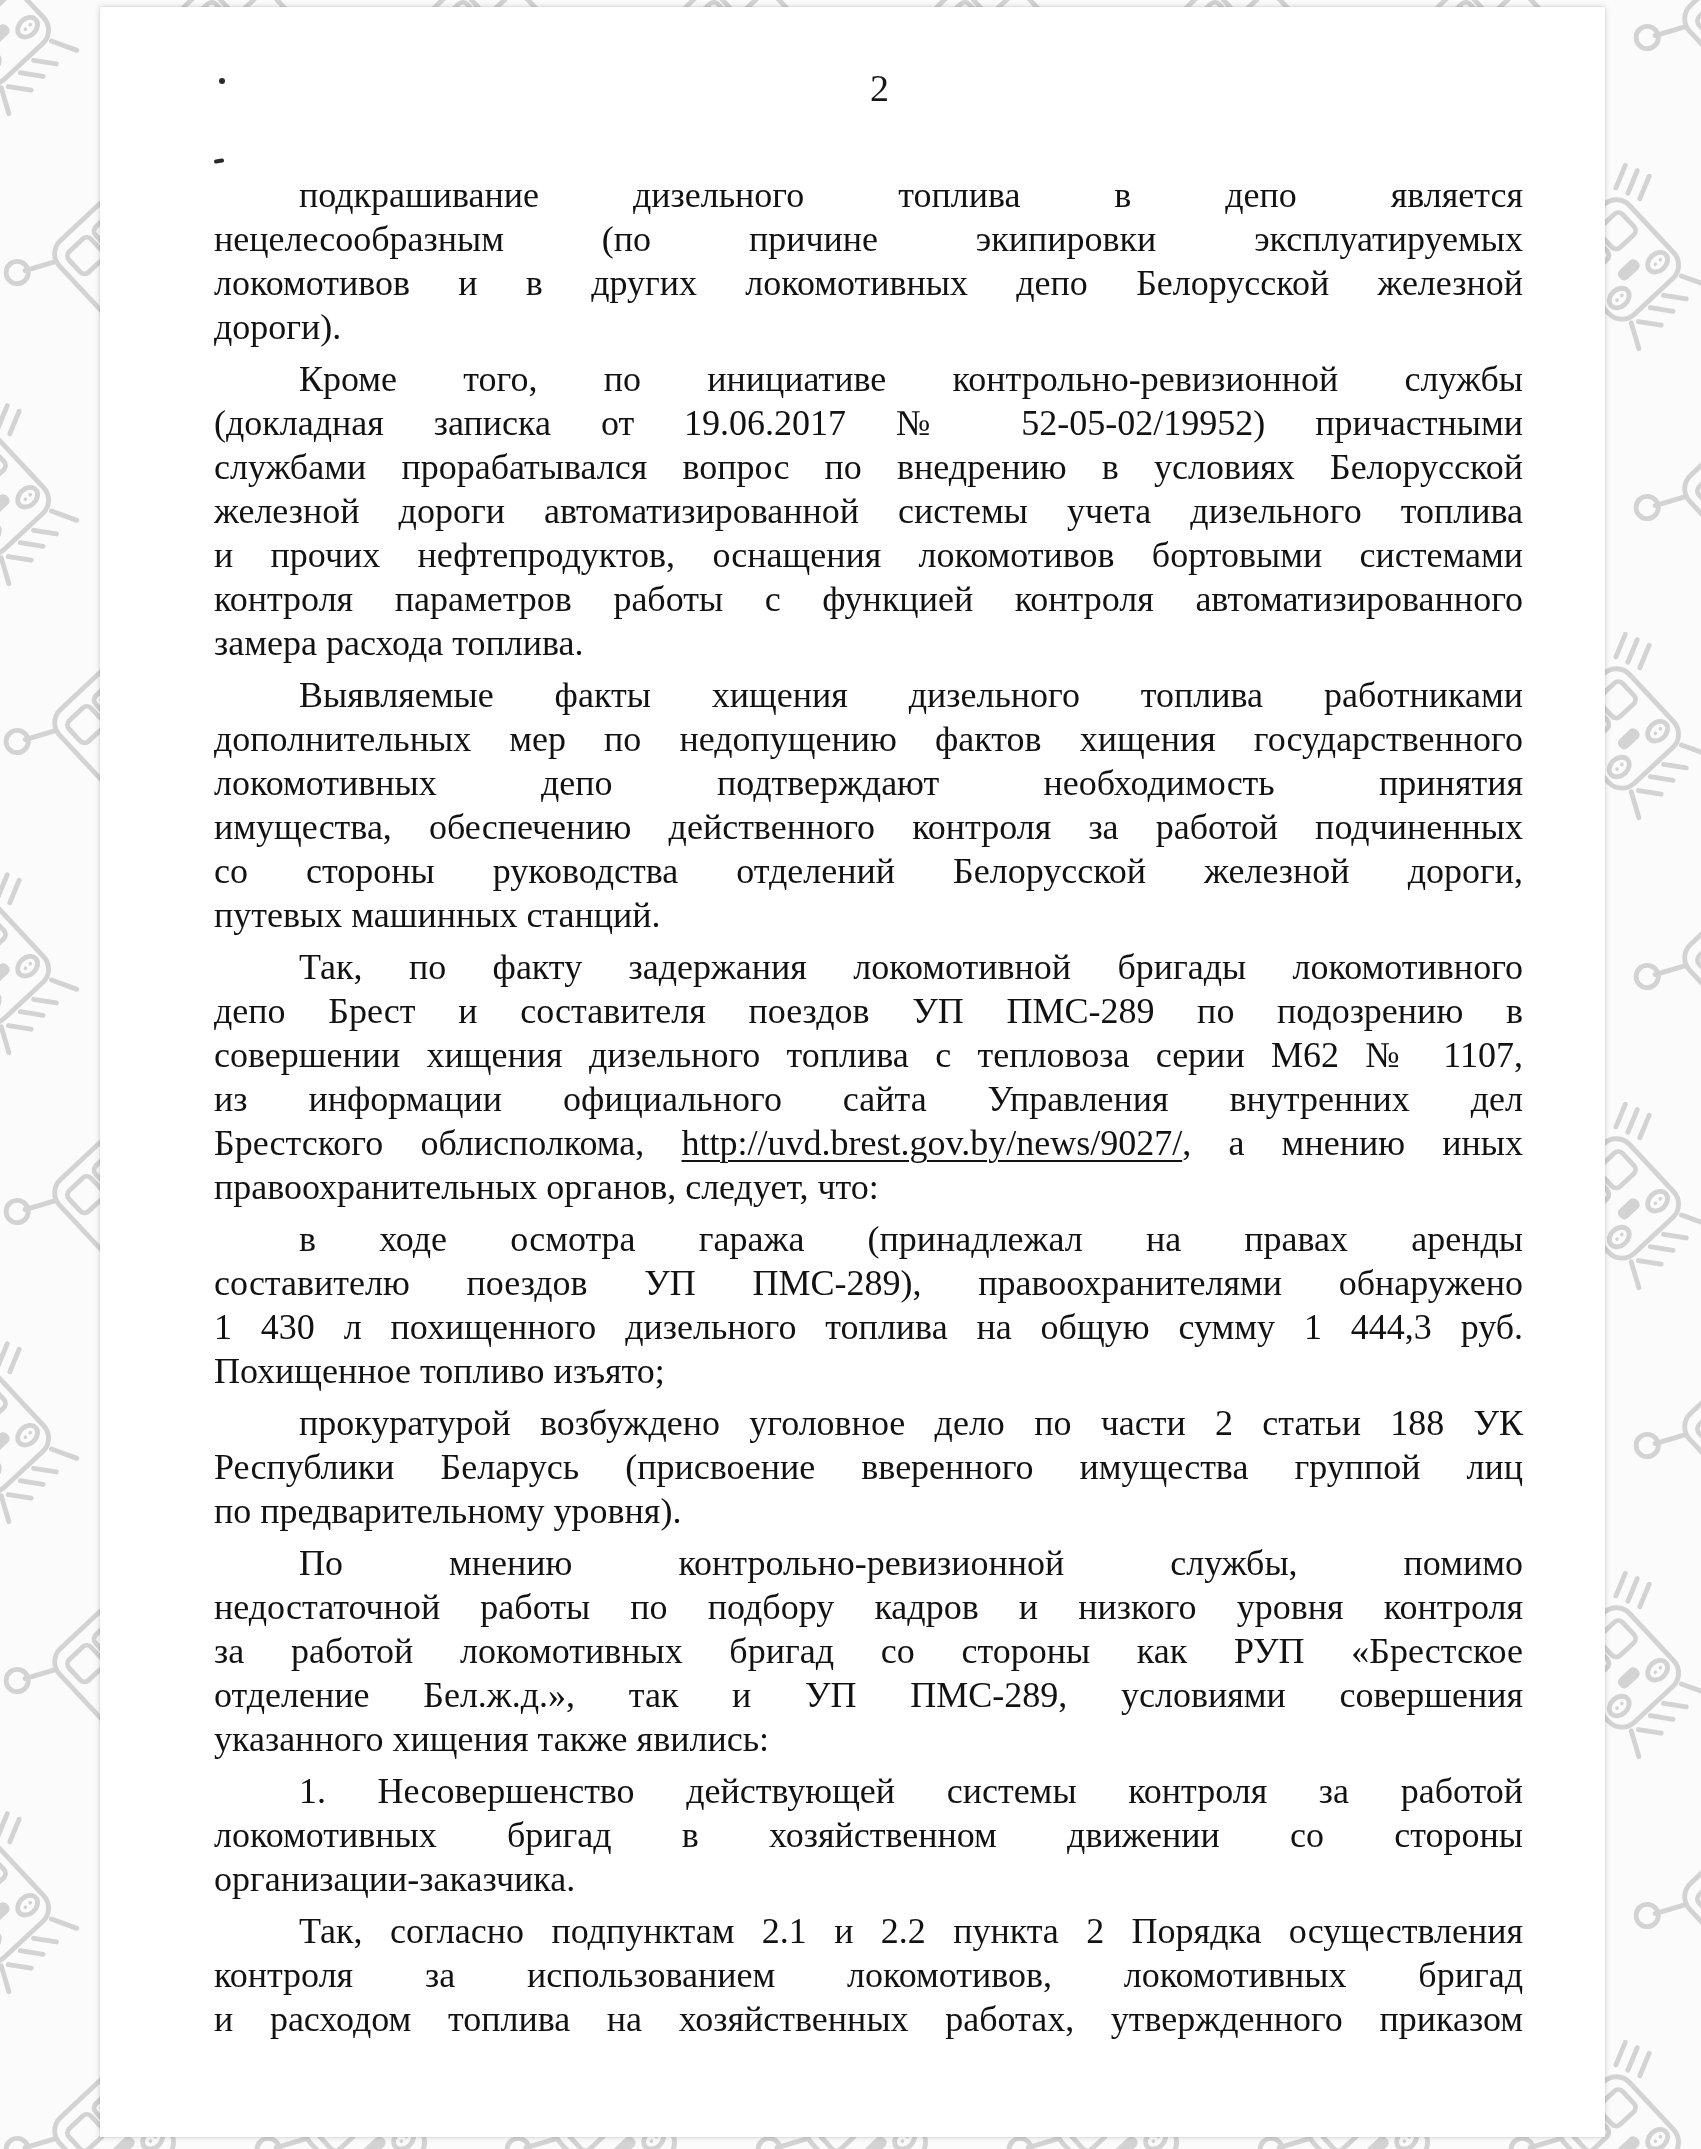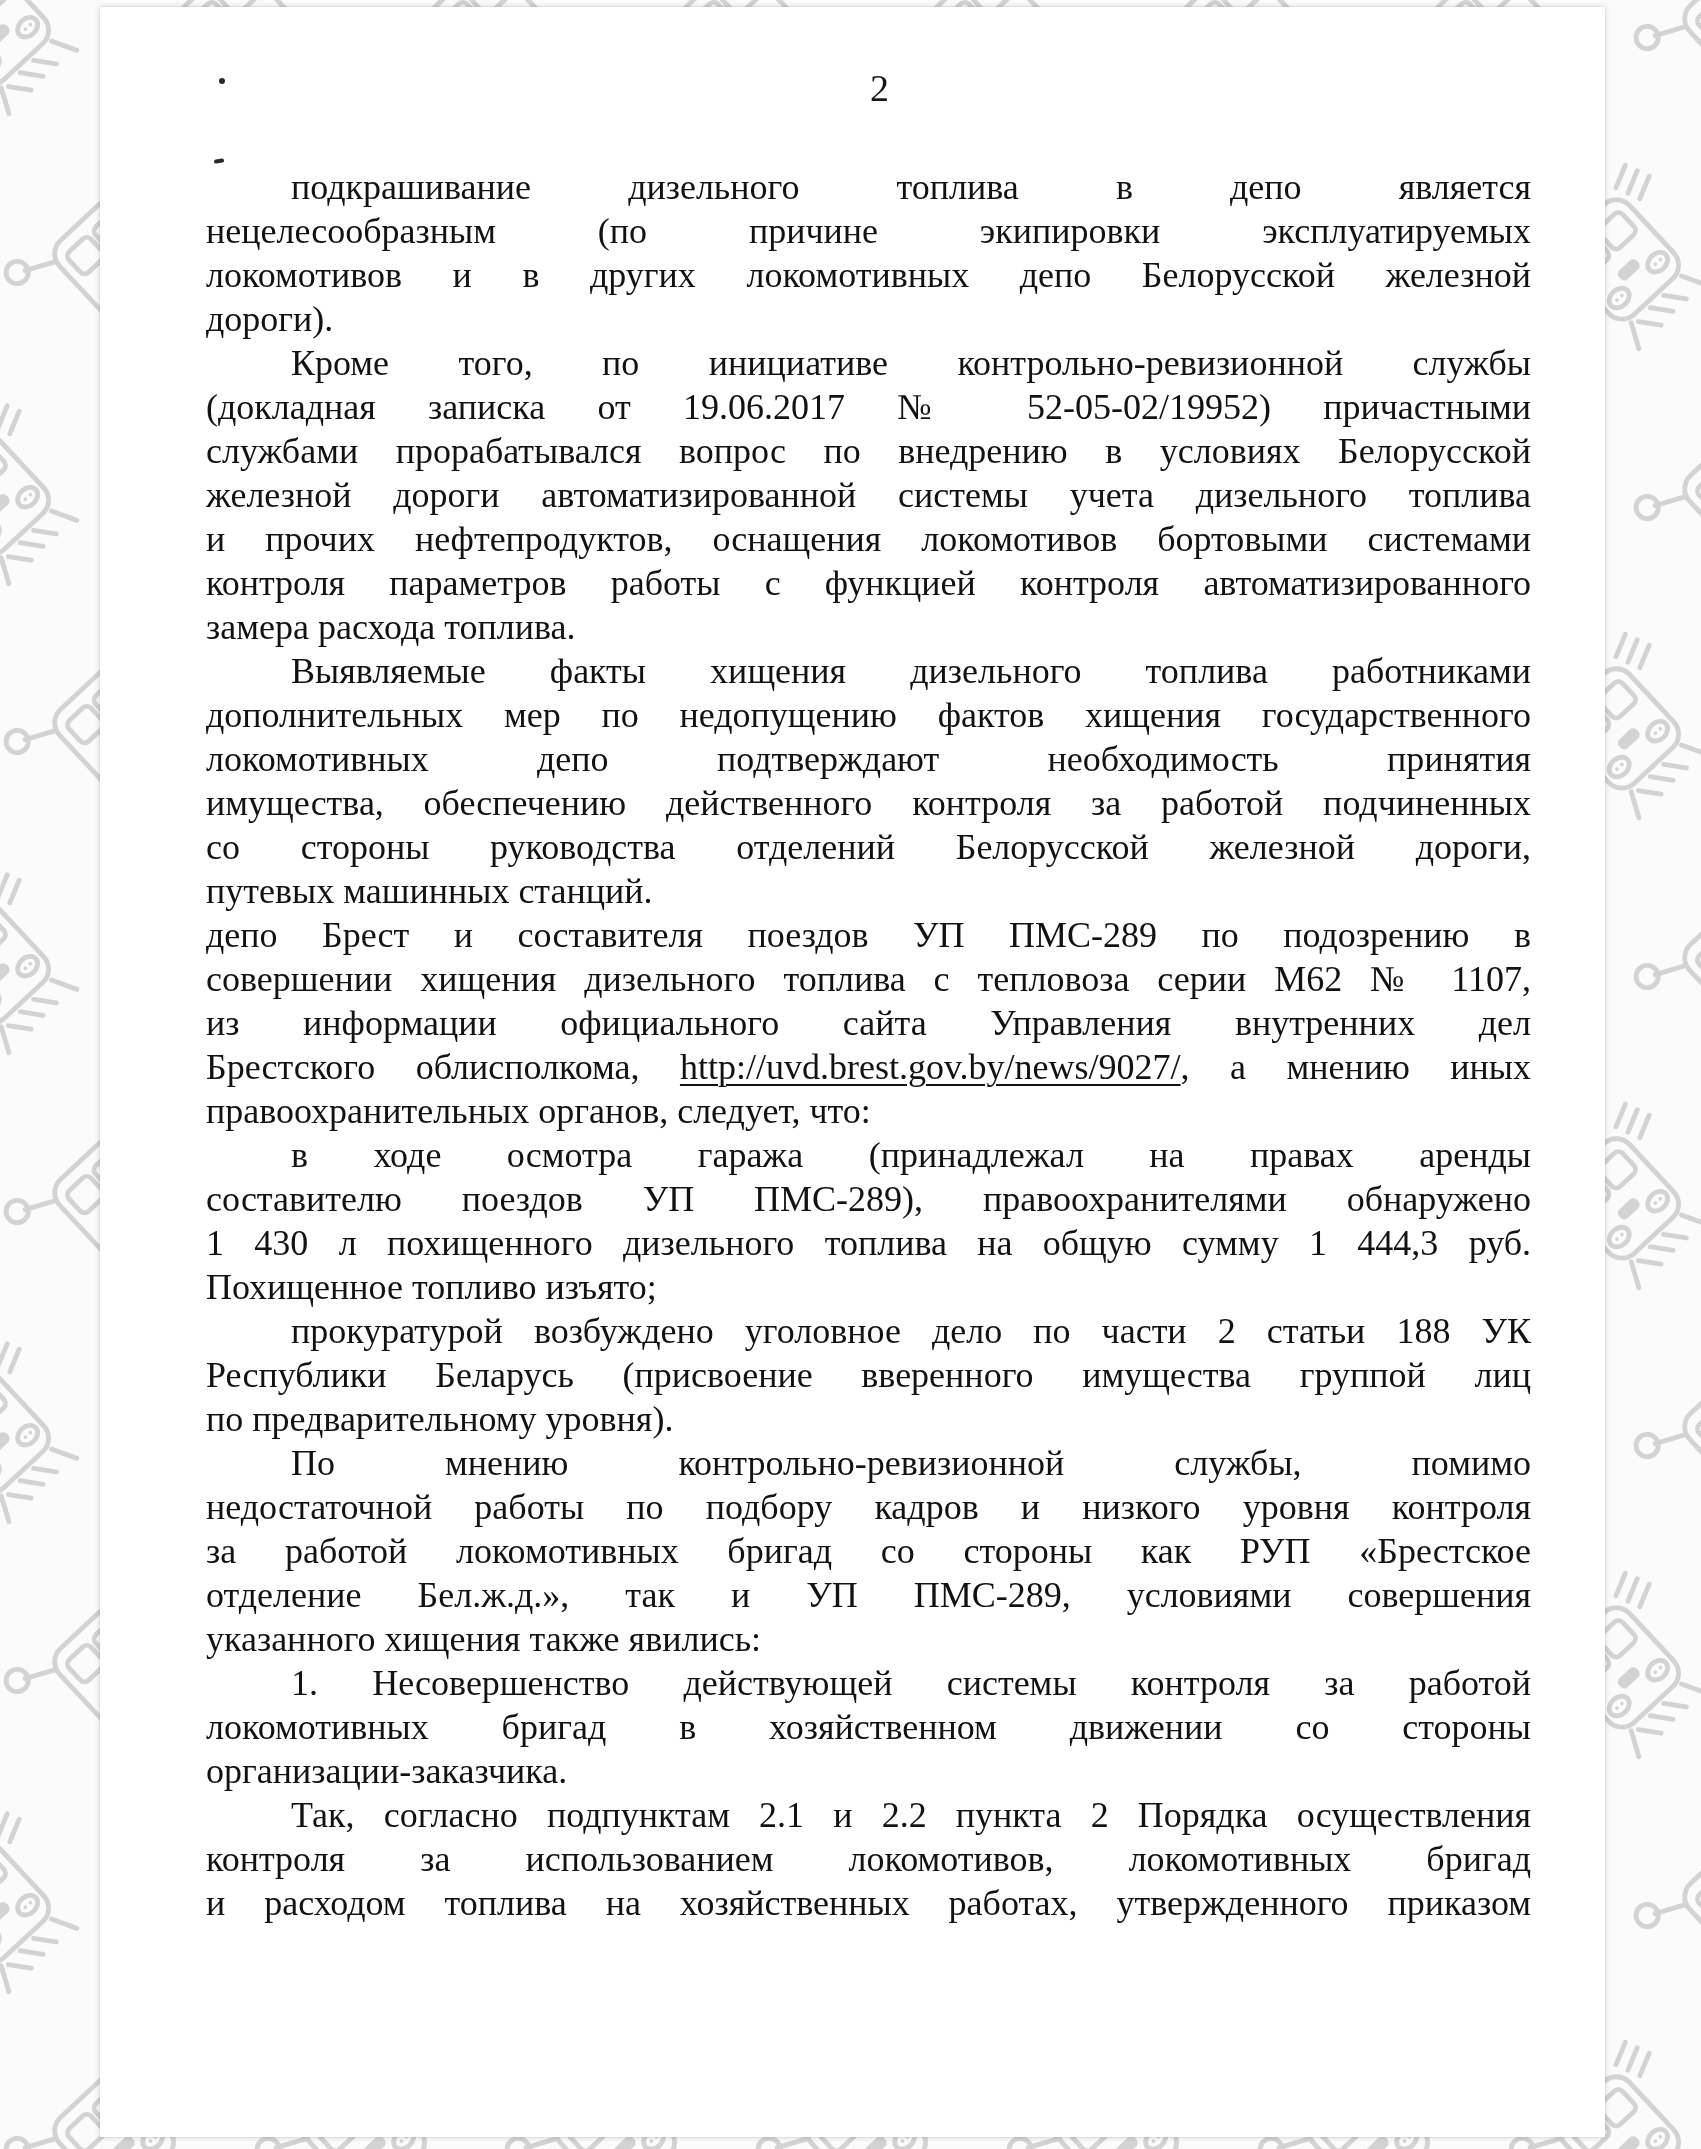--- a/index.html
+++ b/index.html
@@ -59,21 +59,21 @@
     position: absolute;
     left: 206px;
     top: 165px;
     width: 1325px;
     z-index: 2;
     color: #121212;
     font-size: 36px;
     line-height: 44px;
   }
 
-  .para { margin: 0; }
+  .para { margin: 8px; }
   .line {
     text-align: justify;
     text-align-last: justify;
     white-space: normal;
   }
   .line.indent { text-indent: 85px; }
   .line.lastline { text-align-last: left; }
 
   .doc-link {
     text-decoration: underline;
@@ -1465,20 +1465,21 @@
       </div>
       <div class="para">
         <div class="line indent">Выявляемые факты хищения дизельного топлива работниками</div>
         <div class="line">дополнительных мер по недопущению фактов хищения государственного</div>
         <div class="line">локомотивных депо подтверждают необходимость принятия</div>
         <div class="line">имущества, обеспечению действенного контроля за работой подчиненных</div>
         <div class="line">со стороны руководства отделений Белорусской железной дороги,</div>
         <div class="line lastline">путевых машинных станций.</div>
       </div>
       <div class="para">
+        <div class="line indent">Так, по факту задержания локомотивной бригады локомотивного</div>
         <div class="line">депо Брест и составителя поездов УП ПМС-289 по подозрению в</div>
         <div class="line">совершении хищения дизельного топлива с тепловоза серии М62 № 1107,</div>
         <div class="line">из информации официального сайта Управления внутренних дел</div>
         <div class="line"><span>Брестского облисполкома, </span><span class="doc-link">http://uvd.brest.gov.by/news/9027/</span><span>, а мнению иных</span></div>
         <div class="line lastline">правоохранительных органов, следует, что:</div>
       </div>
       <div class="para">
         <div class="line indent">в ходе осмотра гаража (принадлежал на правах аренды</div>
         <div class="line">составителю поездов УП ПМС-289), правоохранителями обнаружено</div>
         <div class="line">1 430 л похищенного дизельного топлива на общую сумму 1 444,3 руб.</div>

